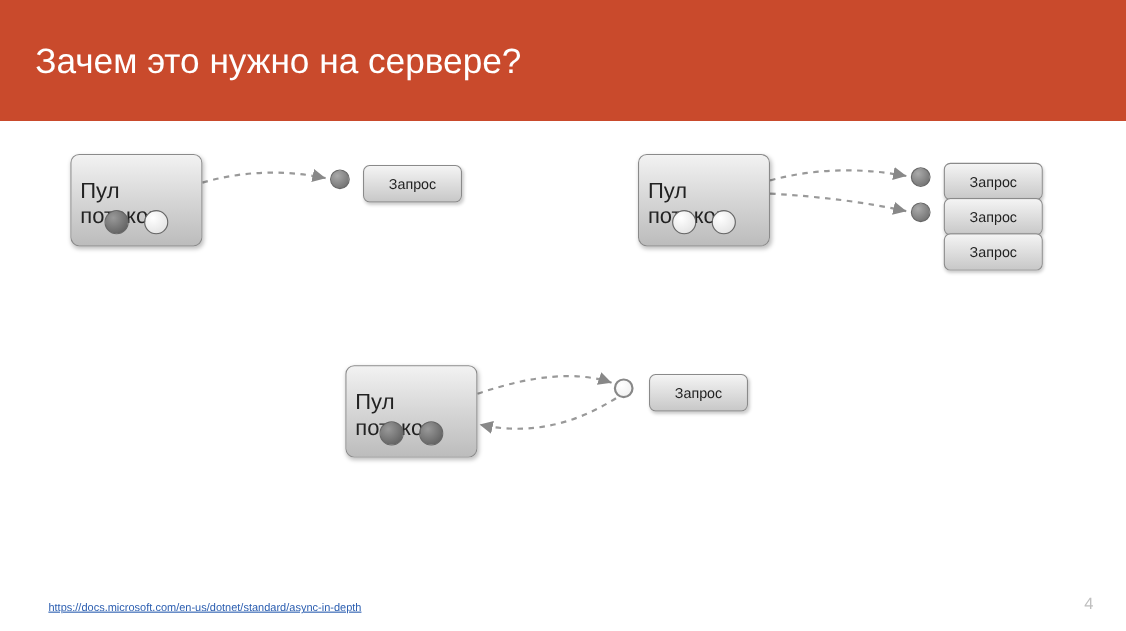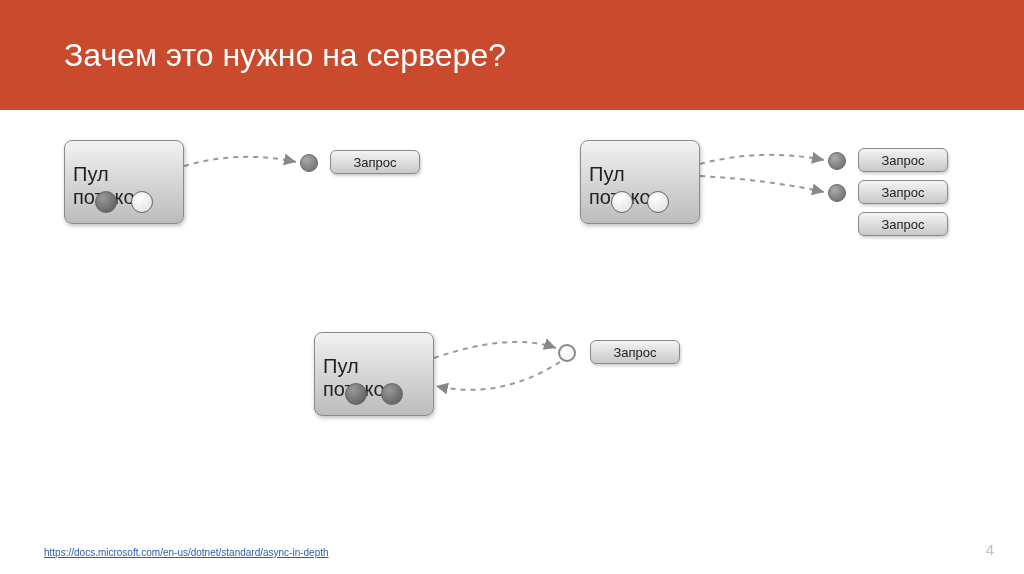--- a/index.html
+++ b/index.html
@@ -9,21 +9,21 @@
     font-family: "Segoe UI", Arial, sans-serif;
     background: #fff;
     position: relative;
     overflow: hidden;
   }
   .header {
     background: #c94a2c;
     height: 110px;
     display: flex;
     align-items: center;
-    padding-left: 64px;
+    padding-left: 32px;
   }
   .header h1 {
     color: #fff;
     font-weight: 300;
     font-size: 32px;
   }
   .canvas {
     position: relative;
     width: 1024px;
     height: 464px;
@@ -62,21 +62,21 @@
     position: absolute;
     width: 18px; height: 18px;
     border-radius: 50%;
     border: 1px solid #666;
   }
   .small-circle.dark { background: radial-gradient(circle at 35% 30%, #aaa, #666); }
   .small-circle.light { background: radial-gradient(circle at 35% 30%, #fff, #eee); border:2px solid #888; }
   .pill {
     position: absolute;
     width: 90px;
-    height: 24px;
+    height: 34px;
     border: 1px solid #8a8a8a;
     border-radius: 6px;
     background: linear-gradient(to bottom, #f4f4f4, #c8c8c8);
     box-shadow: 1px 2px 3px rgba(0,0,0,0.2);
     font-size: 13px;
     color: #222;
     display: flex;
     align-items: center;
     justify-content: center;
   }

